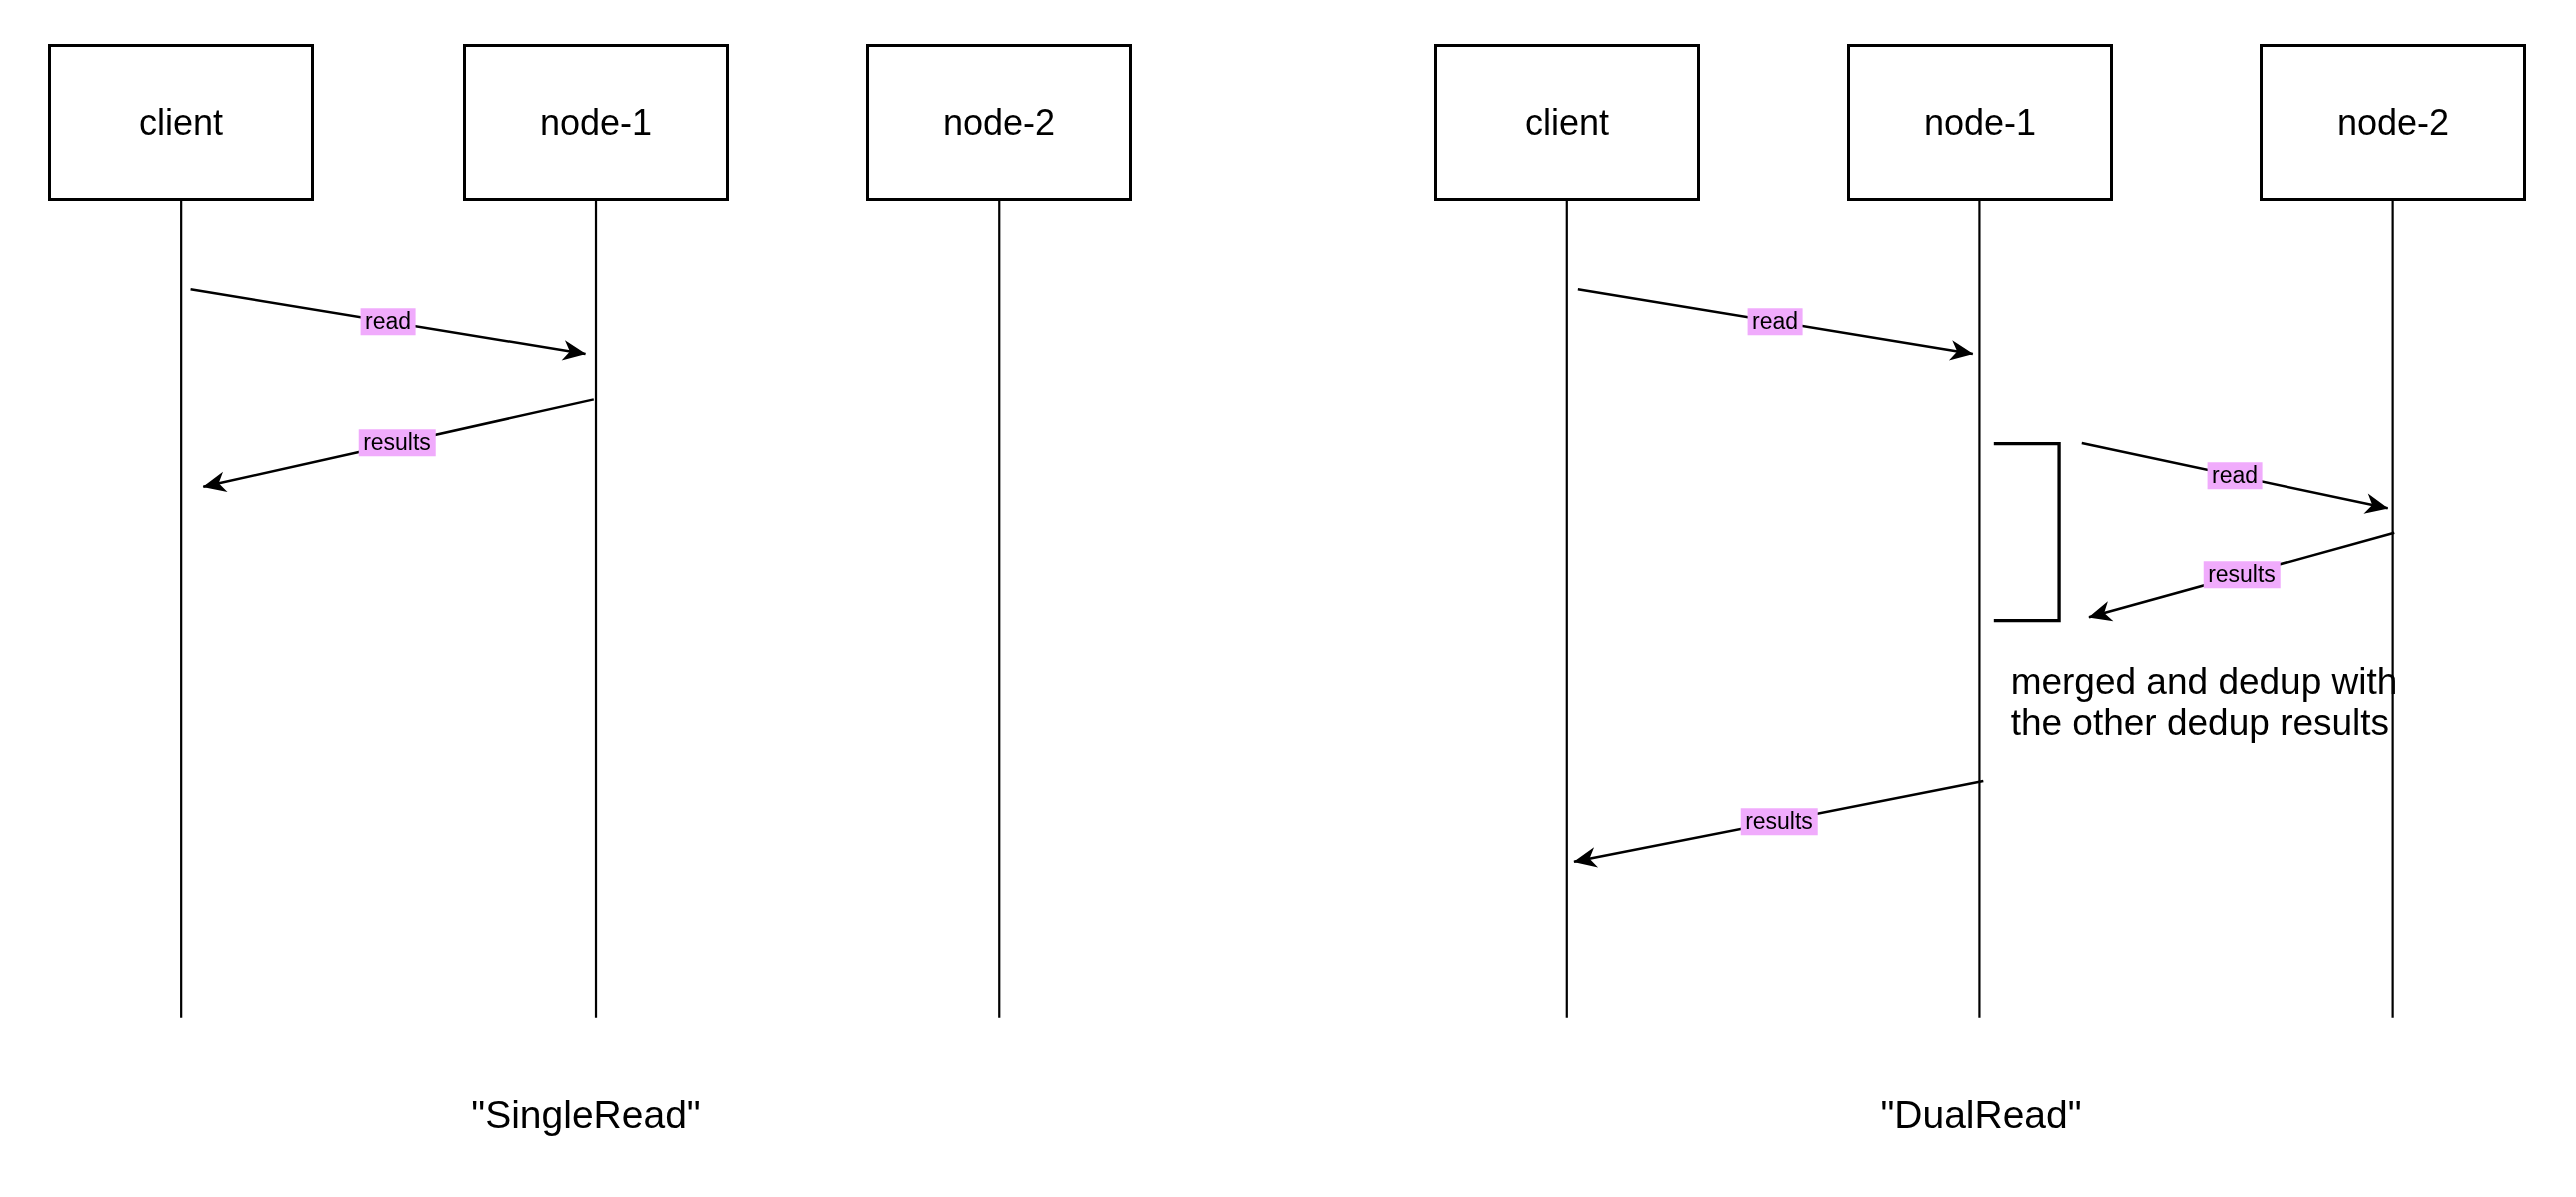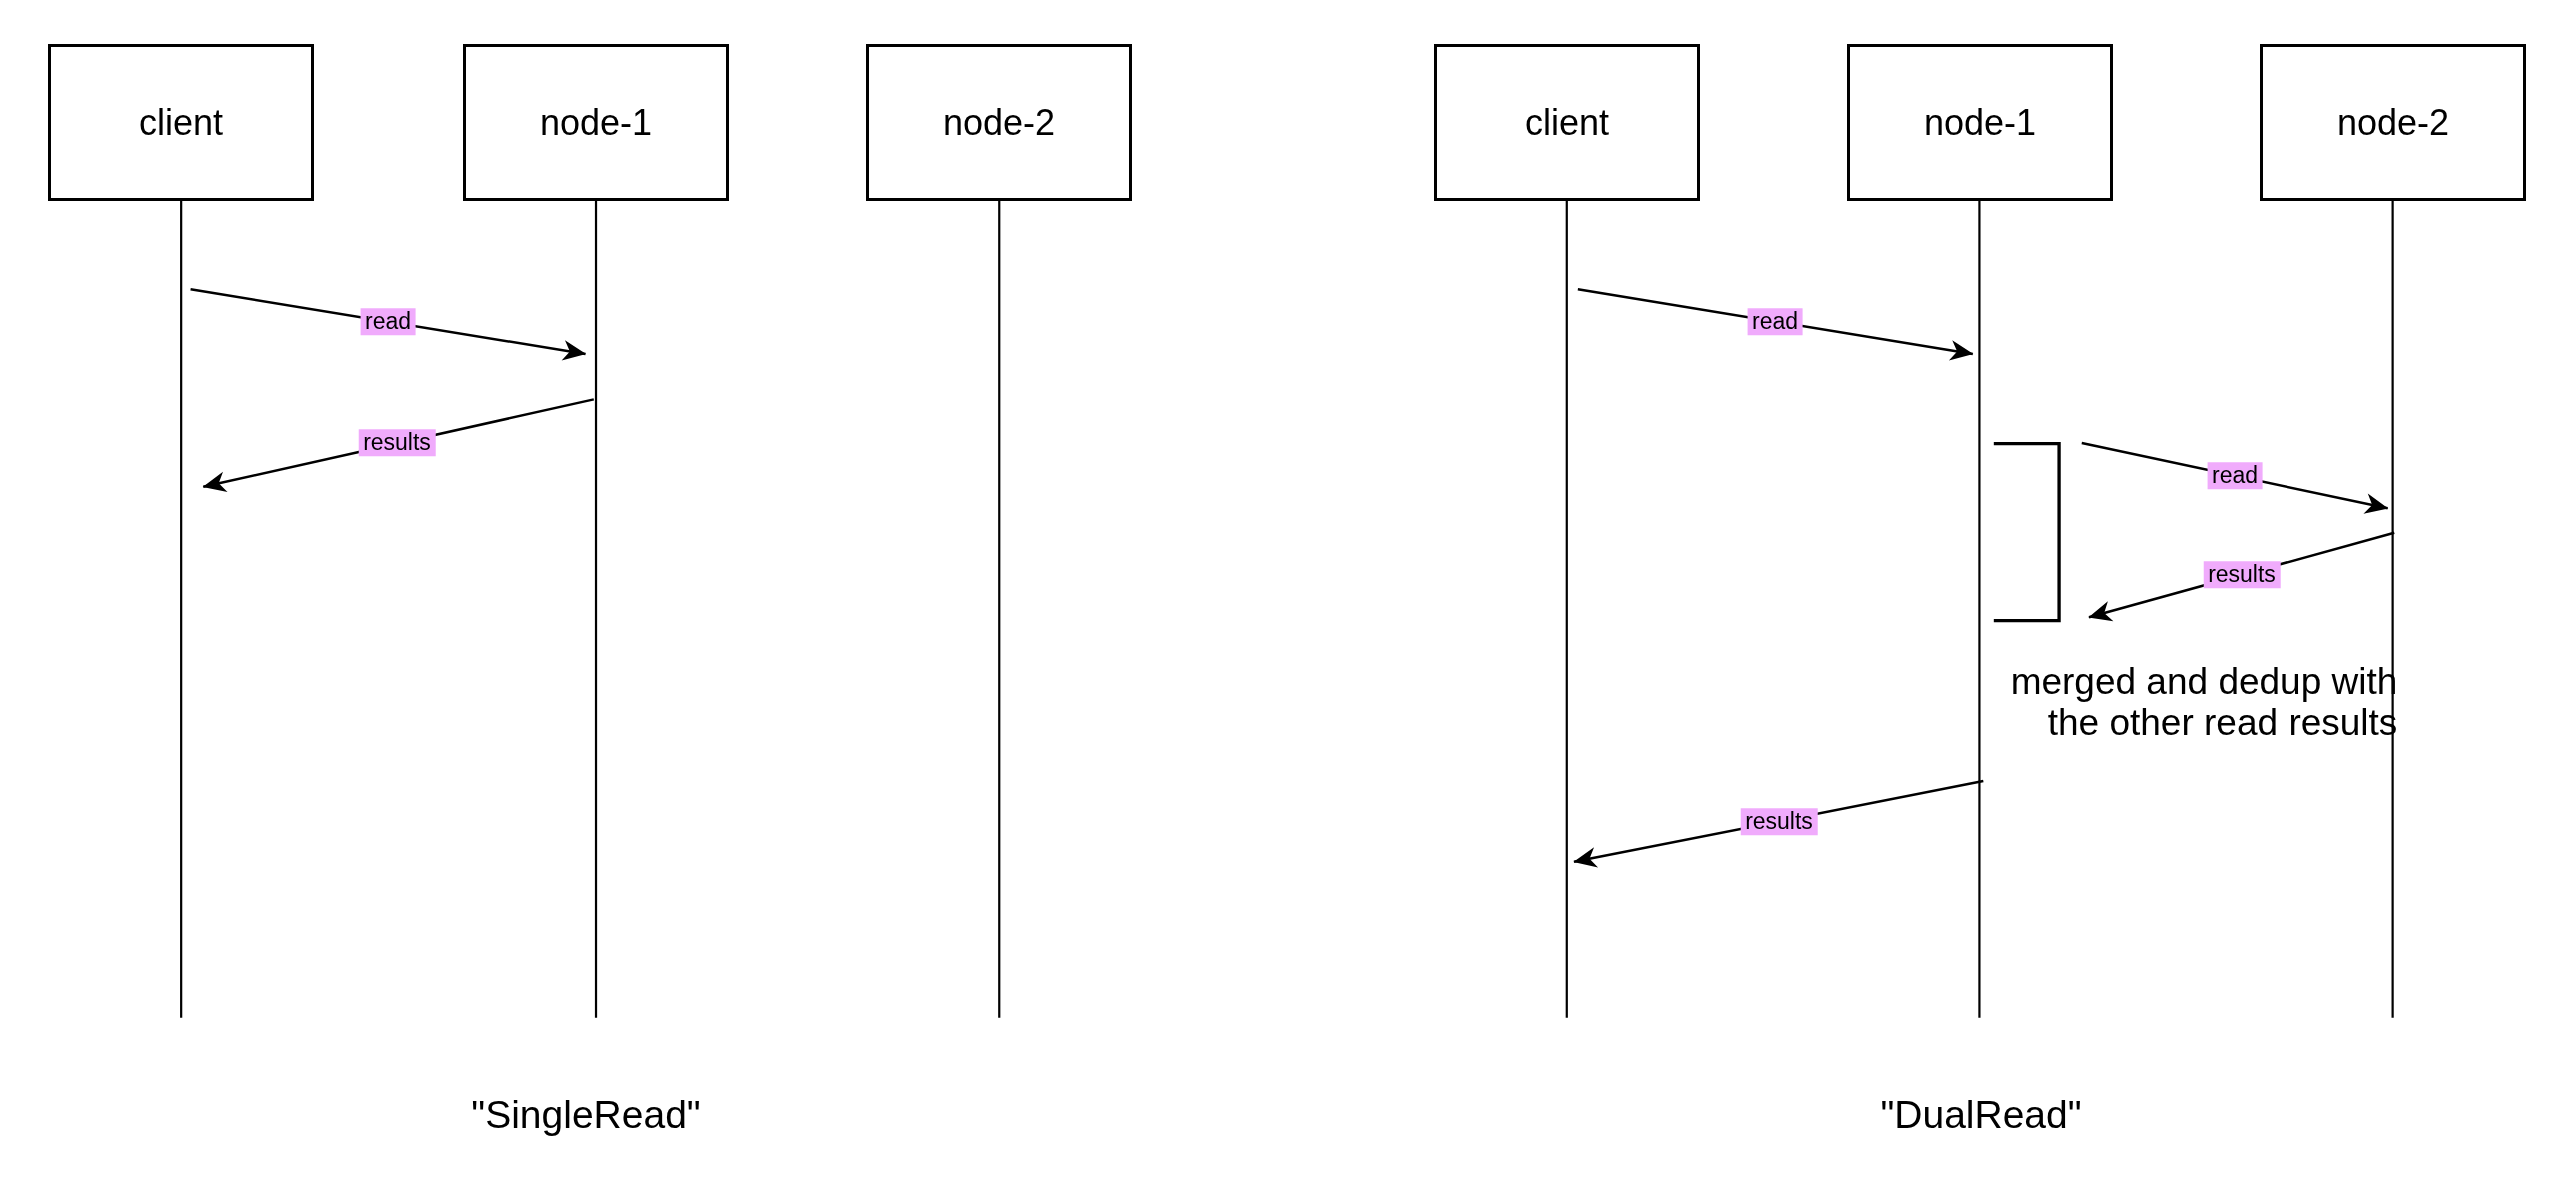--- a/index.html
+++ b/index.html
@@ -64,21 +64,21 @@
     transform: translate(-50%, -50%);
     background: #f0abfc;
     padding: 1.1px 4.4px;
     font-size: 23px;
     line-height: 1.1;
     white-space: nowrap;
   }
   .note-text {
     position: absolute;
     transform: translate(-50%, -50%);
-    text-align: right;
+    text-align: left;
     font-size: 37px;
     line-height: 41px;
     white-space: nowrap;
   }
   .diagram-caption {
     position: absolute;
     transform: translate(-50%, -50%);
     font-size: 39px;
     line-height: 1;
     white-space: nowrap;
@@ -137,20 +137,20 @@
   <div class="message-label" style="left:388px; top:322px;">read</div>
   <div class="message-label" style="left:397px; top:443px;">results</div>
 
   <div class="message-label" style="left:1775px;top:322px;">read</div>
   <div class="message-label" style="left:2235px;top:476px;">read</div>
   <div class="message-label" style="left:2242px;top:575px;">results</div>
   <div class="message-label" style="left:1779px;top:822px;">results</div>
 
   <div class="note-text" style="left:2204px;top:702px;">
     <div>merged and dedup with</div>
-    <div>the other read results</div>
+    <div>the other dedup results</div>
   </div>
 
   <div class="diagram-caption" style="left:586px;top:1114px;">"SingleRead"</div>
   <div class="diagram-caption" style="left:1981px;top:1114px;">"DualRead"</div>
 
 </div>
 
 
 </body></html>

